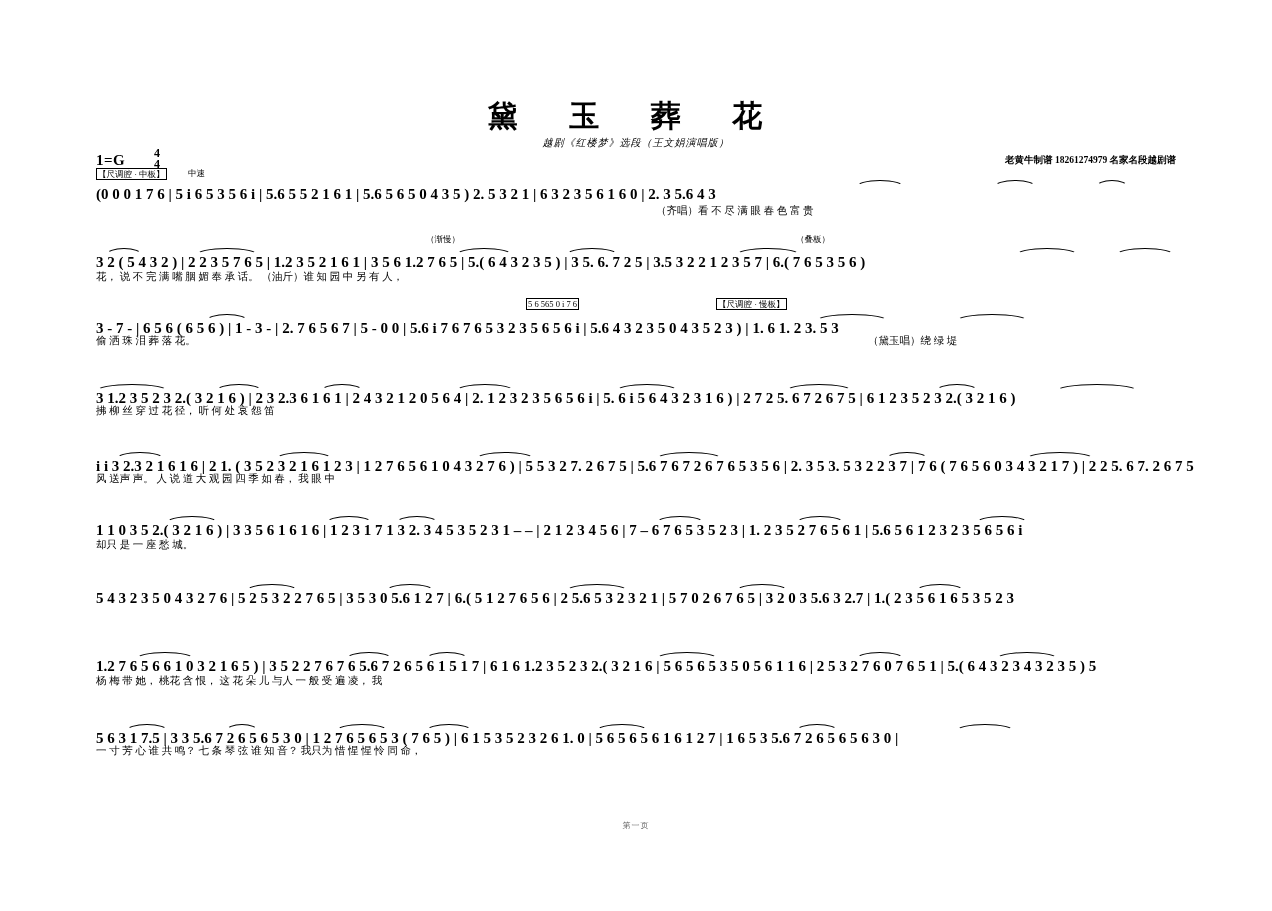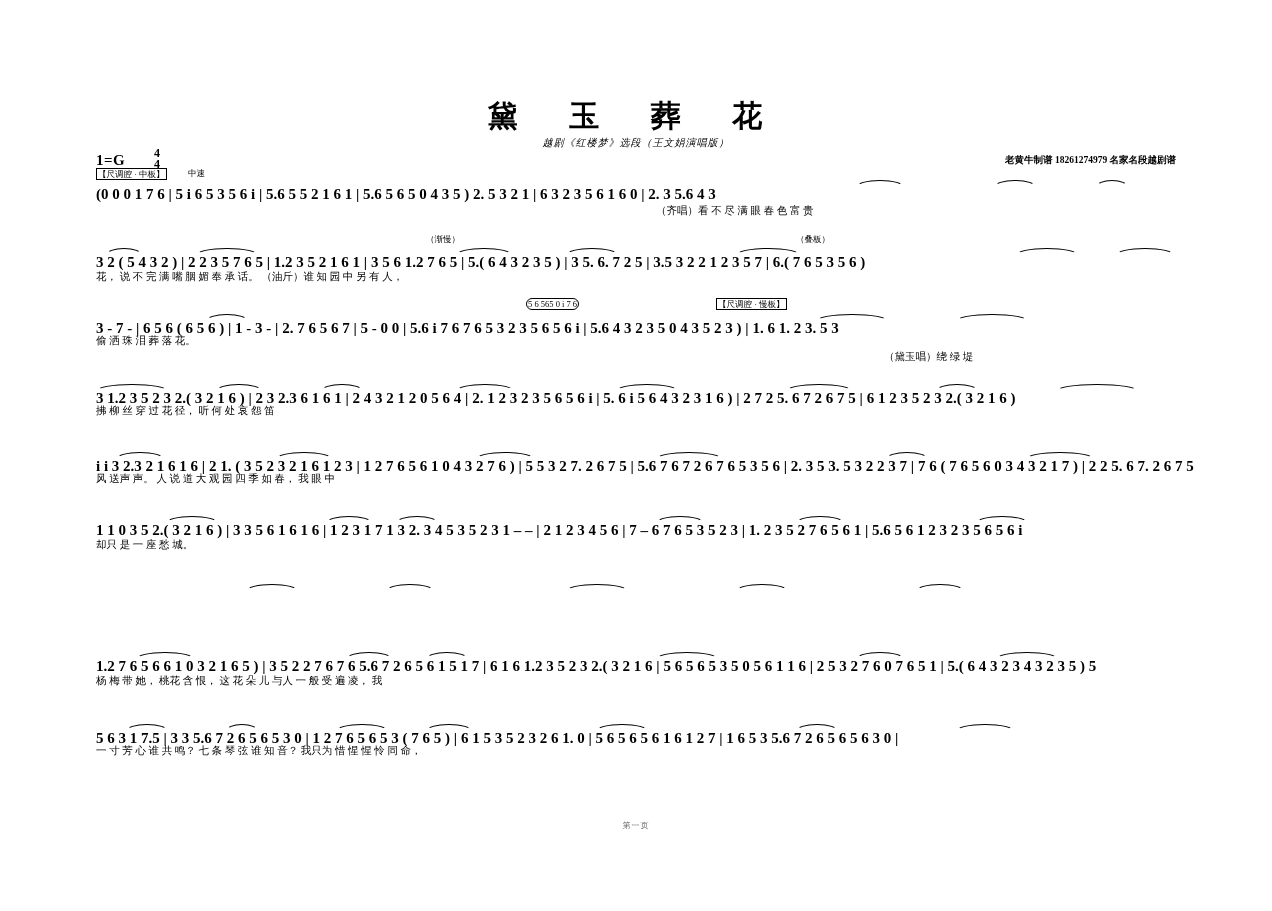--- a/index.html
+++ b/index.html
@@ -172,30 +172,30 @@
       <span class="slur" style="left:920px;top:0px;width:60px;"></span>
       <span class="slur" style="left:1020px;top:0px;width:56px;"></span>
     </div>
     <div class="lyric-line">
       <span class="lyric-text" style="left:0px;">花，            说 不    完    满 嘴 胭 媚 奉 承 话。      （油斤）谁 知    园    中    另  有  人，</span>
     </div>
   </div>
 
   <div class="system" style="top:312px;">
     <div class="notes-line">
-      <span class="marker boxed" style="left:430px;top:-14px;border-radius:6px;">5 6  565 0 i  7 6</span>
+      <span class="marker boxed" style="left:430px;top:-14px;">5 6  565 0 i  7 6</span>
       <span class="marker boxed" style="left:620px;top:-14px;">【尺调腔 · 慢板】</span>
       <span class="notes-text" style="top:8px;">3 -  7  -  | 6 5 6 ( 6 5 6 ) | 1 - 3  -    | 2. 7 6 5 6 7 | 5 - 0   0   | 5.6 i 7 6 7 6 5 3 2 3 5 6 5 6 i | 5.6 4 3 2 3 5 0 4 3 5 2 3 ) | 1. 6 1. 2 3. 5 3</span>
       <span class="slur" style="left:110px;top:2px;width:40px;"></span>
       <span class="slur" style="left:720px;top:2px;width:70px;"></span>
       <span class="slur" style="left:860px;top:2px;width:70px;"></span>
     </div>
     <div class="lyric-line">
       <span class="lyric-text" style="left:0px;">偷    洒    珠  泪        葬  落  花。</span>
-      <span class="lyric-text" style="left:788px;margin-top:16px;">（黛玉唱）绕  绿  堤</span>
+      <span class="lyric-text" style="left:772px;">（黛玉唱）绕  绿  堤</span>
     </div>
   </div>
 
   <div class="system" style="top:382px;">
     <div class="notes-line">
       <span class="notes-text" style="top:8px;">3 1.2 3 5 2 3 2.( 3 2 1 6 ) | 2   3  2.3 6 1 6 1 | 2 4 3 2 1 2 0 5 6 4 | 2. 1 2 3 2 3 5 6 5 6 i | 5. 6 i 5 6 4 3 2 3 1 6 ) | 2 7 2 5. 6 7 2 6 7 5 | 6 1 2 3 5 2 3 2.( 3 2 1 6 )</span>
       <span class="slur" style="left:0px;top:2px;width:70px;"></span>
       <span class="slur" style="left:120px;top:2px;width:44px;"></span>
       <span class="slur" style="left:225px;top:2px;width:40px;"></span>
       <span class="slur" style="left:360px;top:2px;width:56px;"></span>
@@ -234,20 +234,21 @@
       <span class="slur" style="left:700px;top:0px;width:46px;"></span>
       <span class="slur" style="left:880px;top:0px;width:50px;"></span>
     </div>
     <div class="lyric-line">
       <span class="lyric-text" style="left:0px;">却只  是        一 座  愁      城。</span>
     </div>
   </div>
 
   <div class="system" style="top:584px;">
     <div class="notes-line">
+      <span class="notes-text" style="top:6px;">5 4 3 2 3 5 0 4 3 2 7 6 | 5   2 5 3 2   2 7 6 5 | 3 5  3 0 5.6 1 2 7 | 6.( 5 1 2 7 6 5 6 | 2  5.6 5 3 2 3 2 1 | 5 7 0 2 6 7 6 5 | 3 2 0 3 5.6 3 2.7 | 1.( 2 3 5 6 1 6 5 3 5 2 3</span>
       <span class="slur" style="left:150px;top:0px;width:50px;"></span>
       <span class="slur" style="left:290px;top:0px;width:46px;"></span>
       <span class="slur" style="left:470px;top:0px;width:60px;"></span>
       <span class="slur" style="left:640px;top:0px;width:50px;"></span>
       <span class="slur" style="left:820px;top:0px;width:46px;"></span>
     </div>
   </div>
 
   <div class="system" style="top:652px;">
     <div class="notes-line">

